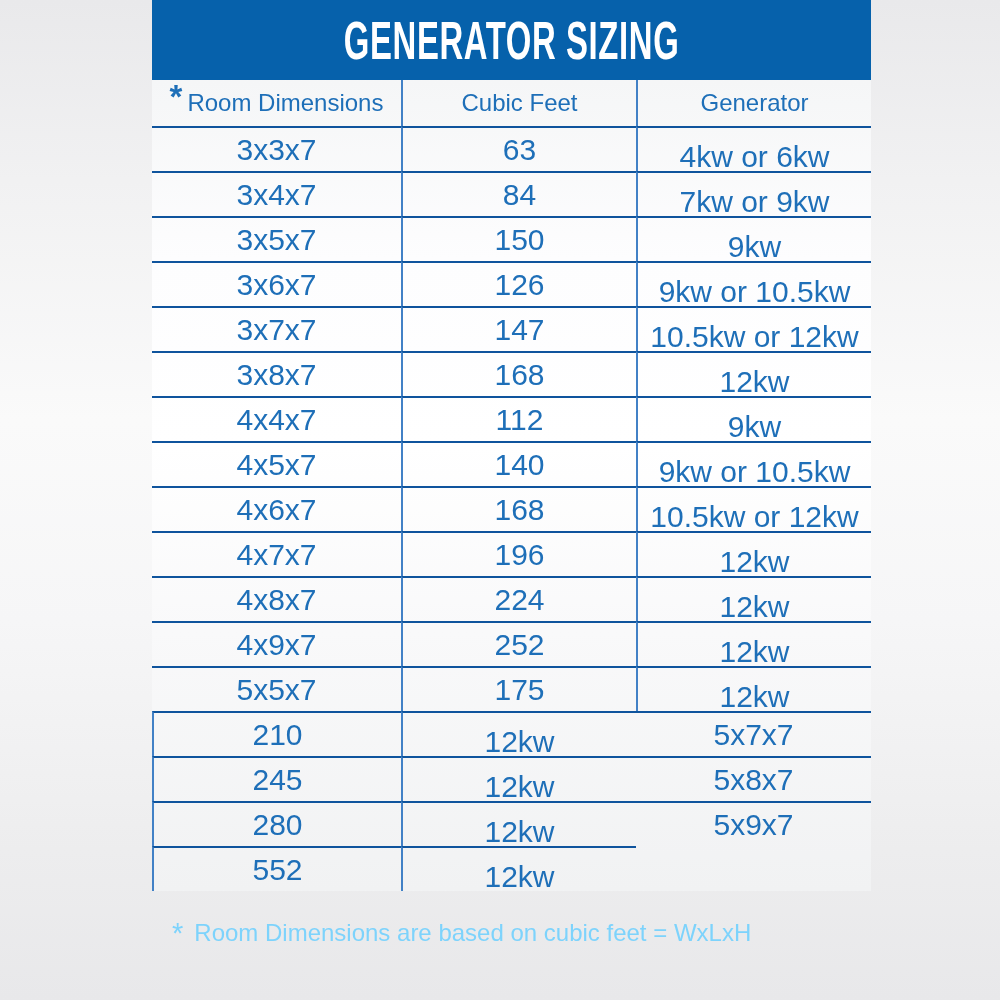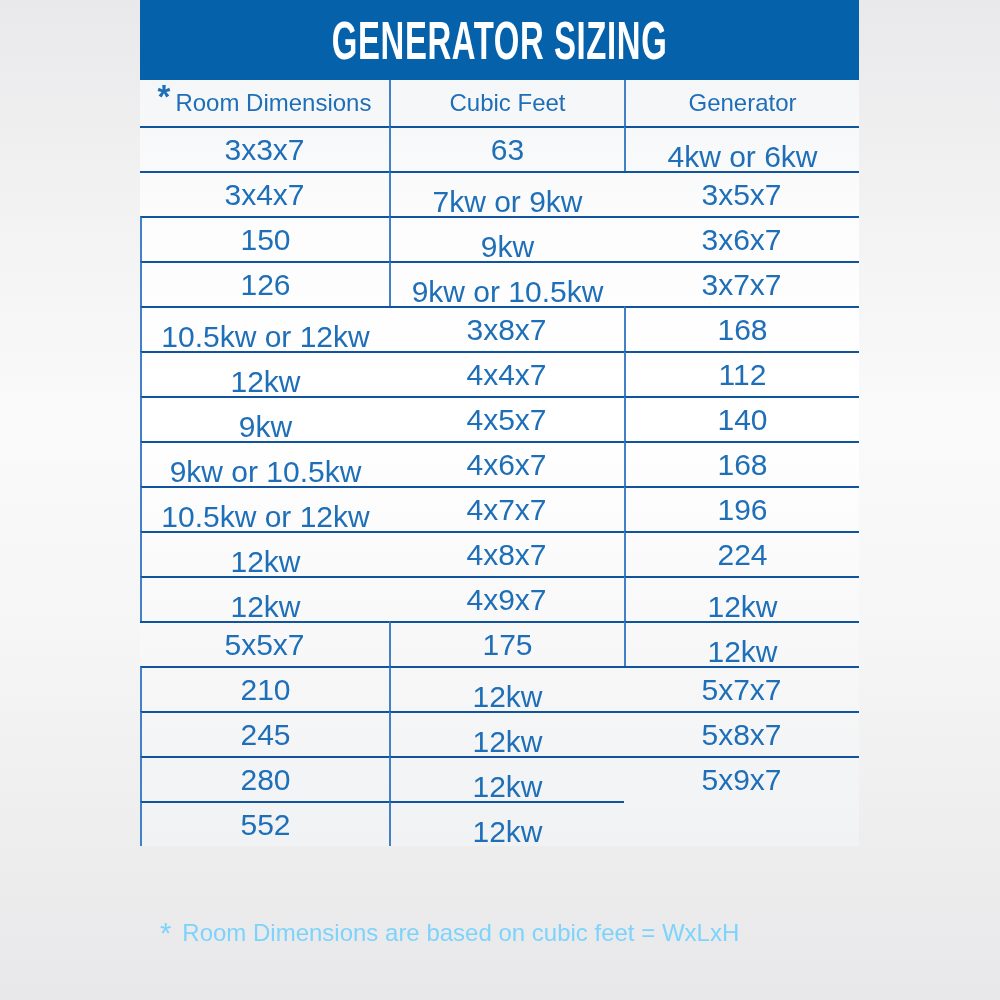--- a/index.html
+++ b/index.html
@@ -11,21 +11,21 @@
     width: 1000px;
     height: 1000px;
     overflow: hidden;
     background: linear-gradient(180deg,
       #e9e9eb 0%, #f1f1f2 18%, #fafafa 42%,
       #f6f6f7 62%, #ededee 85%, #e8e8ea 100%);
   }
 
   .panel {
     position: absolute;
-    left: 140px;
+    left: 152px;
     top: 0;
     width: 719px;
     height: 820px;
     background: #0661ab;
   }
 
   .title-bar {
     position: absolute;
     top: 0; left: 0; right: 0;
     height: 80px;
@@ -114,31 +114,33 @@
       </div>
       <div class="cell hcell c3">
         <span>Generator</span>
       </div>
 
   <div class="cell dcell c1">3x3x7</div>
   <div class="cell dcell c2">63</div>
   <div class="cell dcell c3 gen">4kw or 6kw</div>
 
   <div class="cell dcell c1">3x4x7</div>
+  <div class="cell dcell c2">84</div>
   <div class="cell dcell c3 gen">7kw or 9kw</div>
 
   <div class="cell dcell c1">3x5x7</div>
   <div class="cell dcell c2">150</div>
   <div class="cell dcell c3 gen">9kw</div>
 
   <div class="cell dcell c1">3x6x7</div>
   <div class="cell dcell c2">126</div>
   <div class="cell dcell c3 gen">9kw or 10.5kw</div>
 
   <div class="cell dcell c1">3x7x7</div>
+  <div class="cell dcell c2">147</div>
   <div class="cell dcell c3 gen">10.5kw or 12kw</div>
 
   <div class="cell dcell c1">3x8x7</div>
   <div class="cell dcell c2">168</div>
   <div class="cell dcell c3 gen">12kw</div>
 
   <div class="cell dcell c1">4x4x7</div>
   <div class="cell dcell c2">112</div>
   <div class="cell dcell c3 gen">9kw</div>
 
@@ -152,20 +154,21 @@
 
   <div class="cell dcell c1">4x7x7</div>
   <div class="cell dcell c2">196</div>
   <div class="cell dcell c3 gen">12kw</div>
 
   <div class="cell dcell c1">4x8x7</div>
   <div class="cell dcell c2">224</div>
   <div class="cell dcell c3 gen">12kw</div>
 
   <div class="cell dcell c1">4x9x7</div>
+  <div class="cell dcell c2">252</div>
   <div class="cell dcell c3 gen">12kw</div>
 
   <div class="cell dcell c1">5x5x7</div>
   <div class="cell dcell c2">175</div>
   <div class="cell dcell c3 gen">12kw</div>
 
   <div class="cell dcell c2">210</div>
   <div class="cell dcell c3 gen">12kw</div>
 
   <div class="cell dcell c1">5x7x7</div>

